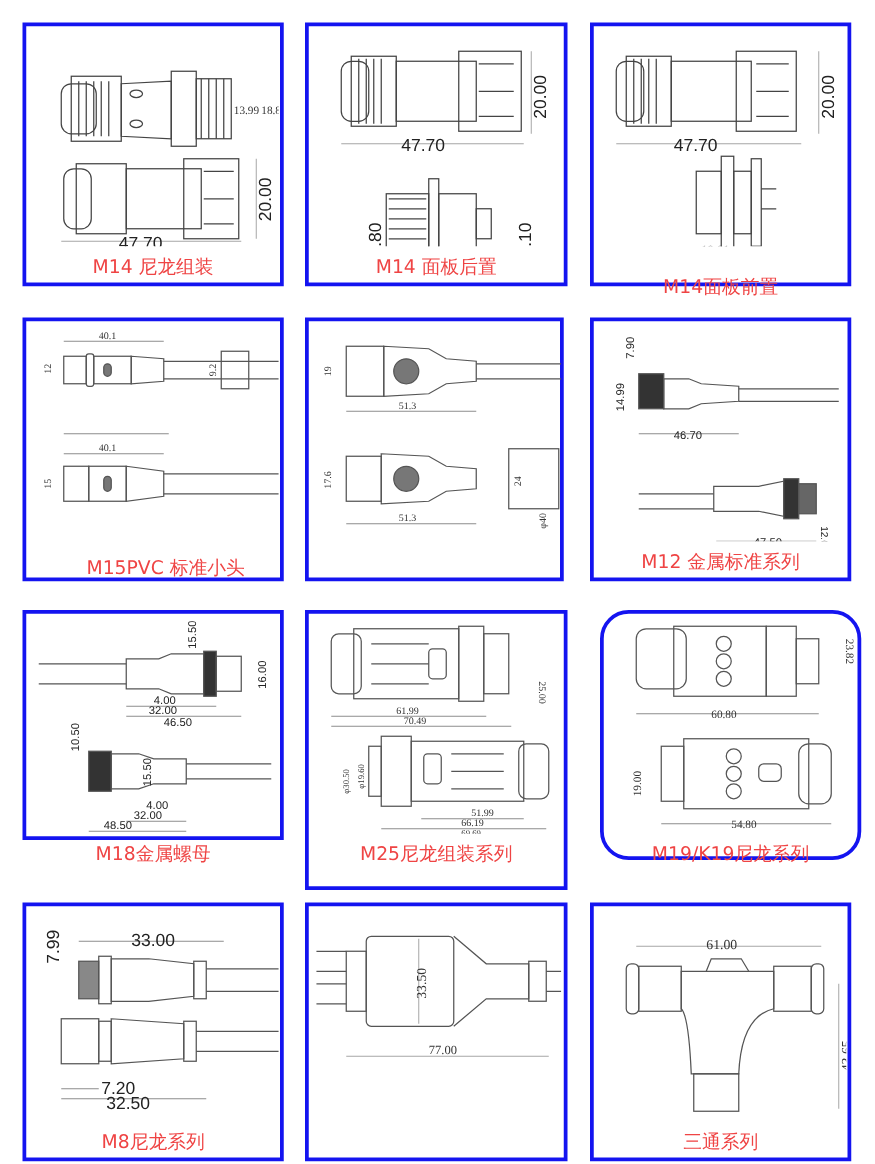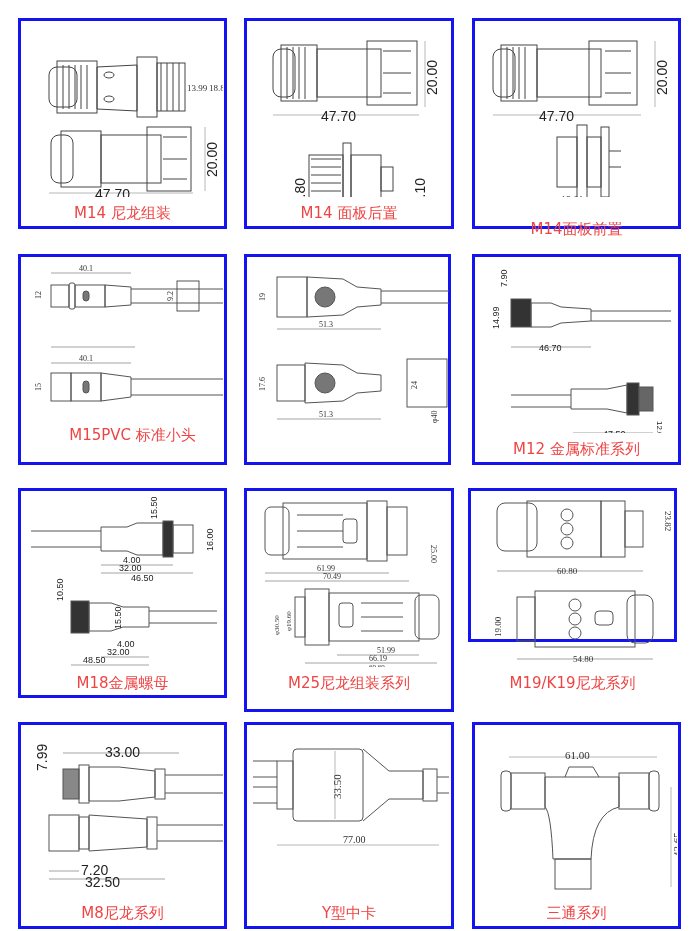--- a/index.html
+++ b/index.html
@@ -144,21 +144,21 @@
         <line x1="24" y1="10" x2="104" y2="10"></line>
         <line x1="24" y1="100" x2="104" y2="100"></line>
         <line x1="24" y1="84" x2="108" y2="84"></line>
       </g>
     <text x="52" y="8" font-size="8">40.1</text>
     <text x="0" y="0" font-size="8" transform="translate(14,36) rotate(-90)">12</text>
     <text x="0" y="0" font-size="8" transform="translate(146,38) rotate(-90)">9.2</text>
     <text x="52" y="98" font-size="8">40.1</text>
     <text x="0" y="0" font-size="8" transform="translate(14,128) rotate(-90)">15</text>
   </svg>
-  <div class="caption" style="top:169px;padding-left:20px;">M15PVC 标准小头</div>
+  <div class="caption" style="top:188px;padding-left:20px;">M15PVC 标准小头</div>
 </div>
 
 <div class="panel" style="left:244px;top:254px;width:207px;height:211px;">
   <svg class="drawing" width="196" height="170" viewBox="0 0 196 170">
     <g fill="none" stroke="#555" stroke-width="1">
       <rect x="24" y="14" width="30" height="40"></rect>
       <path d="M54 14 L90 16 L104 24 L128 26 L128 42 L104 44 L90 52 L54 54 Z"></path>
       <rect x="62" y="24" width="20" height="20" rx="10" fill="#777"></rect>
       <line x1="128" y1="28" x2="196" y2="28"></line>
         <line x1="128" y1="40" x2="196" y2="40"></line>
@@ -199,21 +199,21 @@
       </g>
     <text class="big" x="0" y="0" font-size="9" transform="translate(26,24) rotate(-90)">7.90</text>
     <text class="big" x="0" y="0" font-size="9" transform="translate(18,66) rotate(-90)">14.99</text>
     <text class="big" x="58" y="88" font-size="9">46.70</text>
     <text class="big" x="122" y="174" font-size="9">47.50</text>
     <text class="big" x="0" y="0" font-size="8" transform="translate(176,158) rotate(90)">12.00</text>
   </svg>
   <div class="caption" style="top:183px;">M12 金属标准系列</div>
 </div>
 
-<div class="panel" style="left:18px;top:488px;width:209px;height:210px;">
+<div class="panel" style="left:18px;top:488px;width:209px;height:184px;">
   <svg class="drawing" width="196" height="170" viewBox="0 0 196 170">
     <g fill="none" stroke="#555" stroke-width="1">
       <line x1="4" y1="34" x2="74" y2="34"></line>
         <line x1="4" y1="50" x2="74" y2="50"></line>
       <path d="M74 30 L100 30 L110 26 L136 26 L136 58 L110 58 L100 54 L74 54 Z"></path>
       <rect x="136" y="24" width="10" height="36" fill="#333"></rect>
       <rect x="146" y="28" width="20" height="28"></rect>
       <rect x="44" y="104" width="18" height="32" fill="#333"></rect>
       <path d="M62 106 L84 106 L96 110 L122 110 L122 130 L96 130 L84 134 L62 134 Z"></path>
       <line x1="122" y1="114" x2="190" y2="114"></line>
@@ -270,21 +270,21 @@
     <text x="70" y="82" font-size="8">70.49</text>
     <text x="0" y="0" font-size="7" transform="translate(26,138) rotate(-90)">φ30.50</text>
     <text x="0" y="0" font-size="7" transform="translate(38,134) rotate(-90)">φ19.60</text>
     <text x="124" y="156" font-size="8">51.99</text>
     <text x="116" y="164" font-size="8">66.19</text>
     <text x="116" y="172" font-size="7">69.69</text>
   </svg>
   <div class="caption" style="top:183px;">M25尼龙组装系列</div>
 </div>
 
-<div class="panel" style="left:468px;top:488px;width:209px;height:154px;">
+<div class="panel" style="left:480px;top:488px;width:209px;height:200px;border-radius:23px;">
   <svg class="drawing" width="196" height="170" viewBox="0 0 196 170">
     <g fill="none" stroke="#555" stroke-width="1">
       <rect x="20" y="6" width="40" height="48" rx="8"></rect>
       <rect x="50" y="4" width="74" height="56"></rect>
       <circle cx="90" cy="18" r="6"></circle>
         <circle cx="90" cy="32" r="6"></circle>
         <circle cx="90" cy="46" r="6"></circle>
       <rect x="124" y="4" width="24" height="56"></rect>
       <rect x="148" y="14" width="18" height="36"></rect>
       <rect x="40" y="100" width="18" height="44"></rect>
@@ -350,21 +350,20 @@
       <line x1="184" y1="46" x2="196" y2="46"></line>
         <line x1="184" y1="62" x2="196" y2="62"></line>
     </g>
     <g stroke="#888" stroke-width="0.6">
         <line x1="24" y1="114" x2="186" y2="114"></line>
         <line x1="82" y1="20" x2="82" y2="88"></line>
       </g>
     <text x="0" y="0" font-size="11" transform="translate(88,68) rotate(-90)">33.50</text>
     <text x="90" y="112" font-size="10">77.00</text>
   </svg>
-  <div class="caption" style="top:179px;">Y型中卡</div>
 </div>
 
 <div class="panel" style="left:472px;top:722px;width:209px;height:207px;">
   <svg class="drawing" width="196" height="160" viewBox="0 0 196 160">
     <g fill="none" stroke="#555" stroke-width="1">
       <rect x="20" y="40" width="10" height="40" rx="4"></rect>
       <rect x="30" y="42" width="34" height="36"></rect>
       <path d="M64 46 L138 46 L138 76 Q112 82 110 128 L72 128 Q70 82 64 76 Z"></path>
       <rect x="138" y="42" width="30" height="36"></rect>
       <rect x="168" y="40" width="10" height="40" rx="4"></rect>

